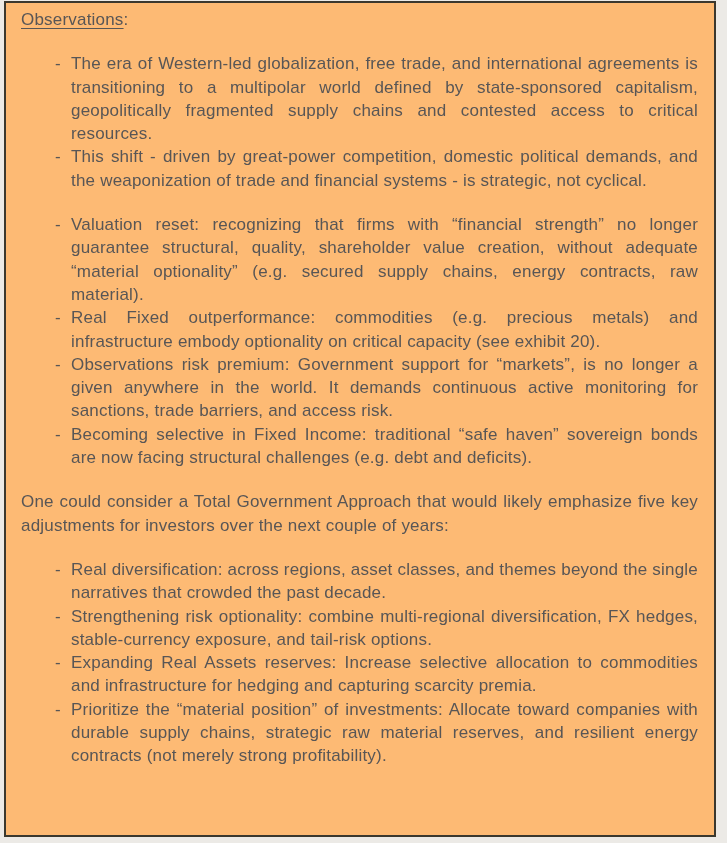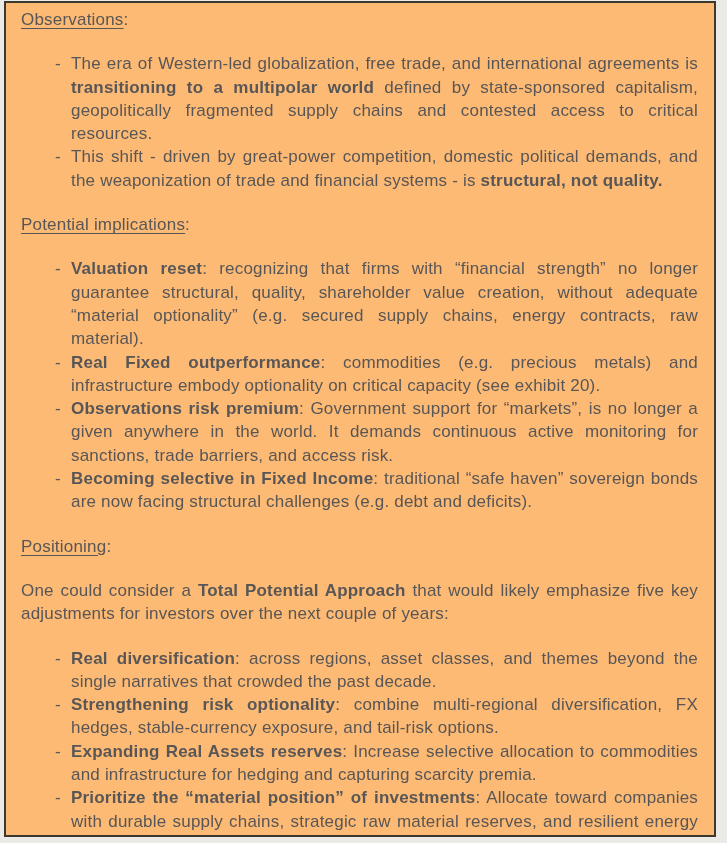--- a/index.html
+++ b/index.html
@@ -54,55 +54,49 @@
   }
   ul.bullets li {
     position: relative;
     text-align: justify;
   }
   .dash {
     position: absolute;
     left: -16px;
     top: 0;
   }
-  .b { font-weight: bold; }
+  .b { font-weight: normal; }
 </style>
 </head>
 <body>
 
 <div class="page">
   <div class="frame">
 
     <section>
       <div class="heading">
         <span class="hlabel">Observations</span><span>:</span>
       </div>
       <ul class="bullets">
           <li><span class="dash">-</span><span><span>The era of Western-led globalization, free trade, and international agreements is </span><span class="b">transitioning to a multipolar world</span><span> defined by state-sponsored capitalism, geopolitically fragmented supply chains and contested access to critical resources.</span></span></li>
-          <li><span class="dash">-</span><span><span>This shift - driven by great-power competition, domestic political demands, and the weaponization of trade and financial systems - is </span><span class="b">structural, not quality.</span></span></li>
+          <li><span class="dash">-</span><span><span>This shift - driven by great-power competition, domestic political demands, and the weaponization of trade and financial systems - is </span><span class="b">strategic, not cyclical.</span></span></li>
         </ul>
     </section>
 
     <section>
-      <div class="heading">
-        <span class="hlabel">Potential implications</span><span>:</span>
-      </div>
       <ul class="bullets">
           <li><span class="dash">-</span><span><span class="b">Valuation reset</span><span>: recognizing that firms with “financial strength” no longer guarantee structural, quality, shareholder value creation, without adequate “material optionality” (e.g. secured supply chains, energy contracts, raw material).</span></span></li>
           <li><span class="dash">-</span><span><span class="b">Real Fixed outperformance</span><span>: commodities (e.g. precious metals) and infrastructure embody optionality on critical capacity (see exhibit 20).</span></span></li>
           <li><span class="dash">-</span><span><span class="b">Observations risk premium</span><span>: Government support for “markets”, is no longer a given anywhere in the world. It demands continuous active monitoring for sanctions, trade barriers, and access risk.</span></span></li>
           <li><span class="dash">-</span><span><span class="b">Becoming selective in Fixed Income</span><span>: traditional “safe haven” sovereign bonds are now facing structural challenges (e.g. debt and deficits).</span></span></li>
         </ul>
     </section>
 
     <section>
-      <div class="heading">
-        <span class="hlabel">Positioning</span><span>:</span>
-      </div>
-      <p class="para"><span>One could consider a </span><span class="b">Total Potential Approach</span><span> that would likely emphasize five key adjustments for investors over the next couple of years:</span></p>
+      <p class="para"><span>One could consider a </span><span class="b">Total Government Approach</span><span> that would likely emphasize five key adjustments for investors over the next couple of years:</span></p>
       <ul class="bullets">
           <li><span class="dash">-</span><span><span class="b">Real diversification</span><span>: across regions, asset classes, and themes beyond the single narratives that crowded the past decade.</span></span></li>
           <li><span class="dash">-</span><span><span class="b">Strengthening risk optionality</span><span>: combine multi-regional diversification, FX hedges, stable-currency exposure, and tail-risk options.</span></span></li>
           <li><span class="dash">-</span><span><span class="b">Expanding Real Assets reserves</span><span>: Increase selective allocation to commodities and infrastructure for hedging and capturing scarcity premia.</span></span></li>
           <li><span class="dash">-</span><span><span class="b">Prioritize the “material position” of investments</span><span>: Allocate toward companies with durable supply chains, strategic raw material reserves, and resilient energy contracts (not merely strong profitability).</span></span></li>
         </ul>
     </section>
 
   </div>
 </div>

